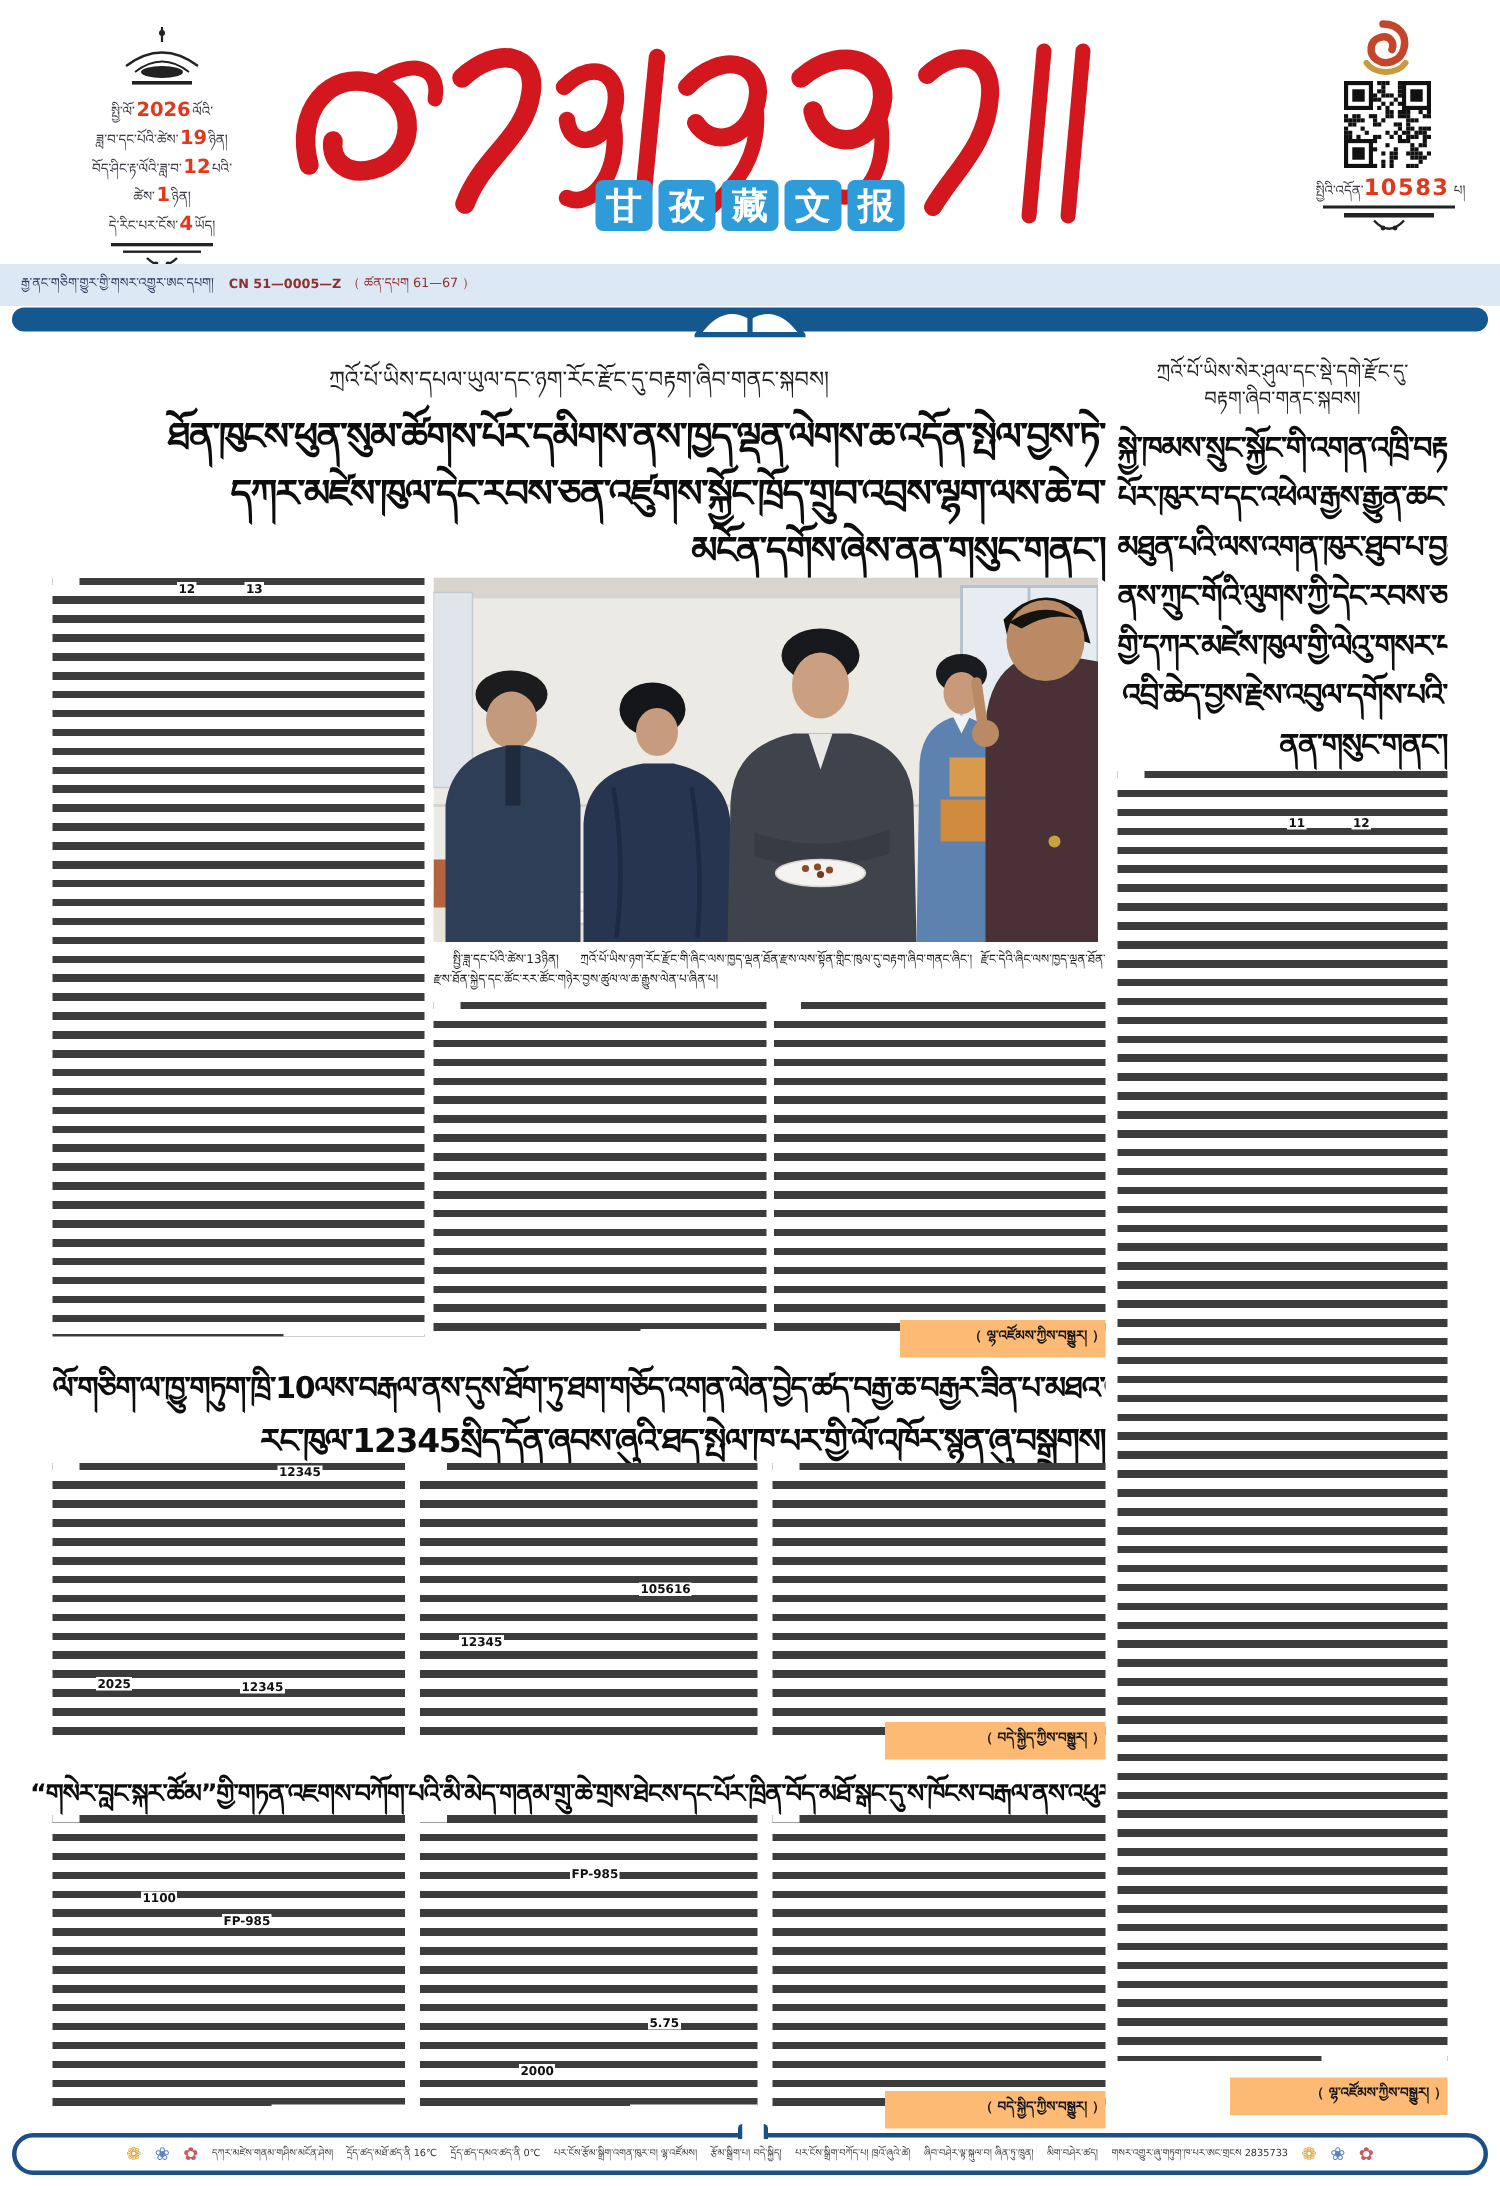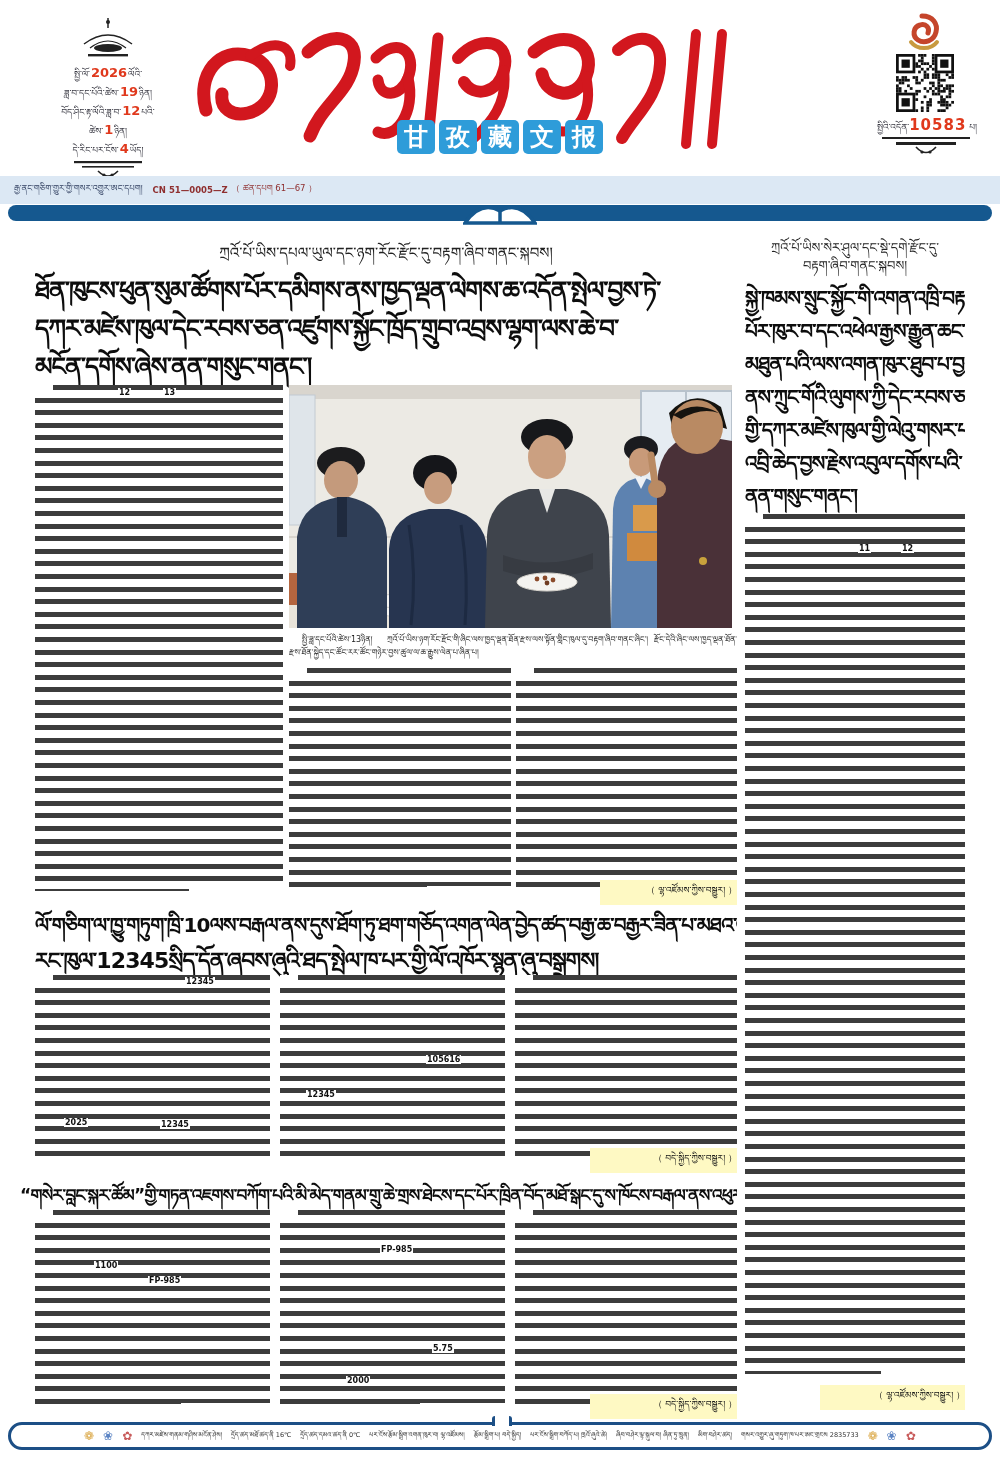--- a/index.html
+++ b/index.html
@@ -14,22 +14,22 @@
   .issueline{font-size:9px;color:#3a3a44;white-space:nowrap;}
   .issueline b{color:#e0391d;font-size:15px;letter-spacing:1px;}
   
   .strip{left:0;top:176px;width:1000px;height:28px;background:#dce8f4;display:flex;align-items:center;
          font-size:8.5px;color:#2b3a5c;padding:0 14px;box-sizing:border-box;white-space:nowrap;overflow:hidden;}
   .strip .cn{color:#8f2f2f;font-weight:bold;margin-left:10px;}
   .strip .rng{color:#8f2f2f;margin-left:4px;}
   .bluebar{left:8px;top:205px;width:984px;height:16px;background:#15588f;border-radius:9px;}
   
   .kicker{font-size:15px;color:#222;text-align:center;white-space:nowrap;overflow:hidden;}
-  .hline{font-weight:bold;color:#0d0d0d;text-align:left;white-space:nowrap;overflow:hidden;letter-spacing:-0.04em;}
-  .attr{font-weight:normal;font-size:9px;background:#fef9c3;white-space:nowrap;overflow:hidden;}
+  .hline{font-weight:bold;color:#0d0d0d;text-align:right;white-space:nowrap;overflow:hidden;letter-spacing:-0.04em;}
+  .attr{font-weight:bold;font-size:9px;background:#fdba74;white-space:nowrap;overflow:hidden;}
   
   .simtext{background-image:repeating-linear-gradient(to bottom,#3c3c3c 0px,#3c3c3c 5px,rgba(0,0,0,0) 5px,rgba(0,0,0,0) 12.6px);
            position:absolute;}
   .simtext::before{content:"";position:absolute;top:0;left:0;width:18px;height:5px;background:#fff;}
   .simtext::after{content:"";position:absolute;bottom:0;right:0;width:38%;height:5px;background:#fff;}
   .chip{position:absolute;font-size:8px;font-weight:bold;background:#fff;line-height:9px;padding:0 1px;color:#111;}
   .caption{font-size:8px;line-height:13px;color:#1c1c1c;text-align:justify;text-indent:1.6em;overflow:hidden;}
   
   .footerbar{left:8px;top:1422px;width:984px;height:28px;border:3px solid #1c4f86;border-radius:16px;
              background:#fff;box-sizing:border-box;display:flex;align-items:center;justify-content:center;

